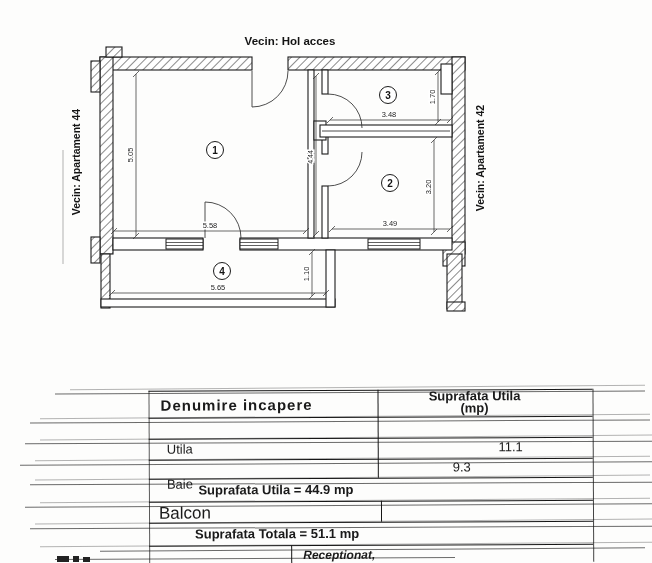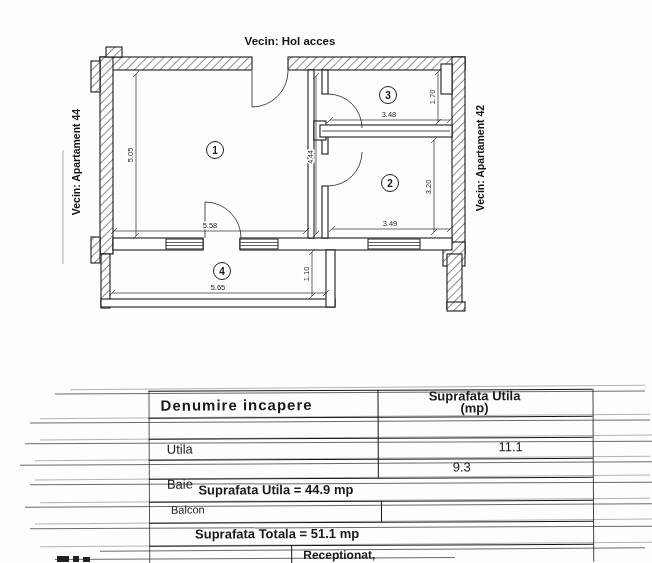--- a/index.html
+++ b/index.html
@@ -191,25 +191,25 @@
 
 
     <div class="cell" style="left:166px;top:441px;font-size:13px;">Utila</div>
     <div class="cell center" style="left:400px;top:440px;width:122px;font-size:13px;text-align:right;">11.1</div>
 
     <div class="cell" style="left:166px;top:476px;font-size:13px;">Baie</div>
     <div class="cell center" style="left:400px;top:460px;width:122px;font-size:13px;">9.3</div>
 
     <div class="cell bold center" style="left:148px;top:482px;width:254px;font-size:13px;">Suprafata Utila = 44.9 mp</div>
 
-    <div class="cell" style="left:170px;top:503px;font-size:11px;">Balcon</div>
+    <div class="cell" style="left:158px;top:503px;font-size:17px;">Balcon</div>
 
     <div class="cell bold center" style="left:148px;top:526px;width:256px;font-size:13px;">Suprafata Totala = 51.1 mp</div>
 
-    <div class="cell bold" style="left:302px;top:548px;font-size:12px;">Receptionat,</div>
+    <div class="cell bold" style="left:302px;top:548px;font-size:12px;font-style:italic;">Receptionat,</div>
   </div>
 
   <div>
     <div class="mark" style="left:57px;top:556px;width:12px;height:6px;"></div>
     <div class="mark" style="left:73px;top:556px;width:6px;height:6px;"></div>
     <div class="mark" style="left:83px;top:557px;width:7px;height:5px;"></div>
   </div>
 
 </div>
 

